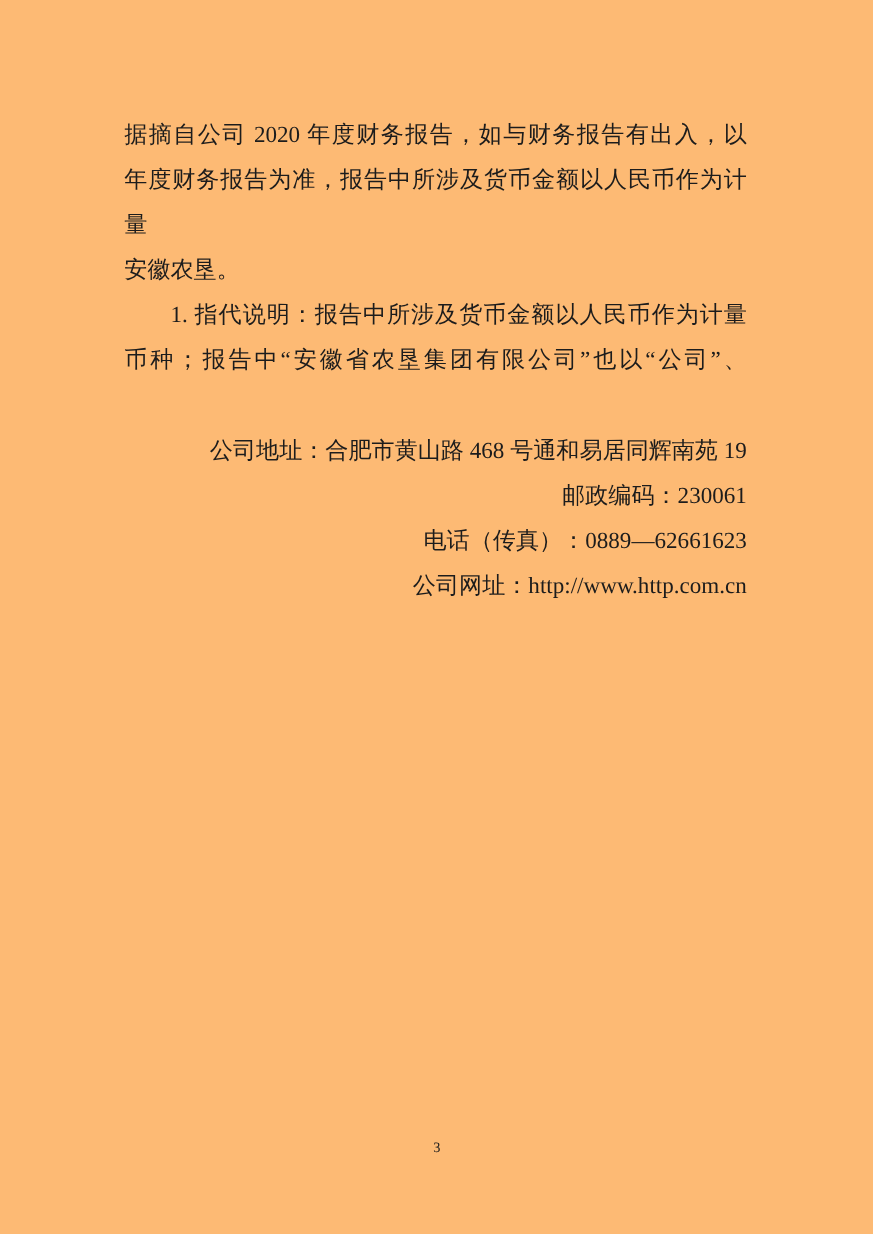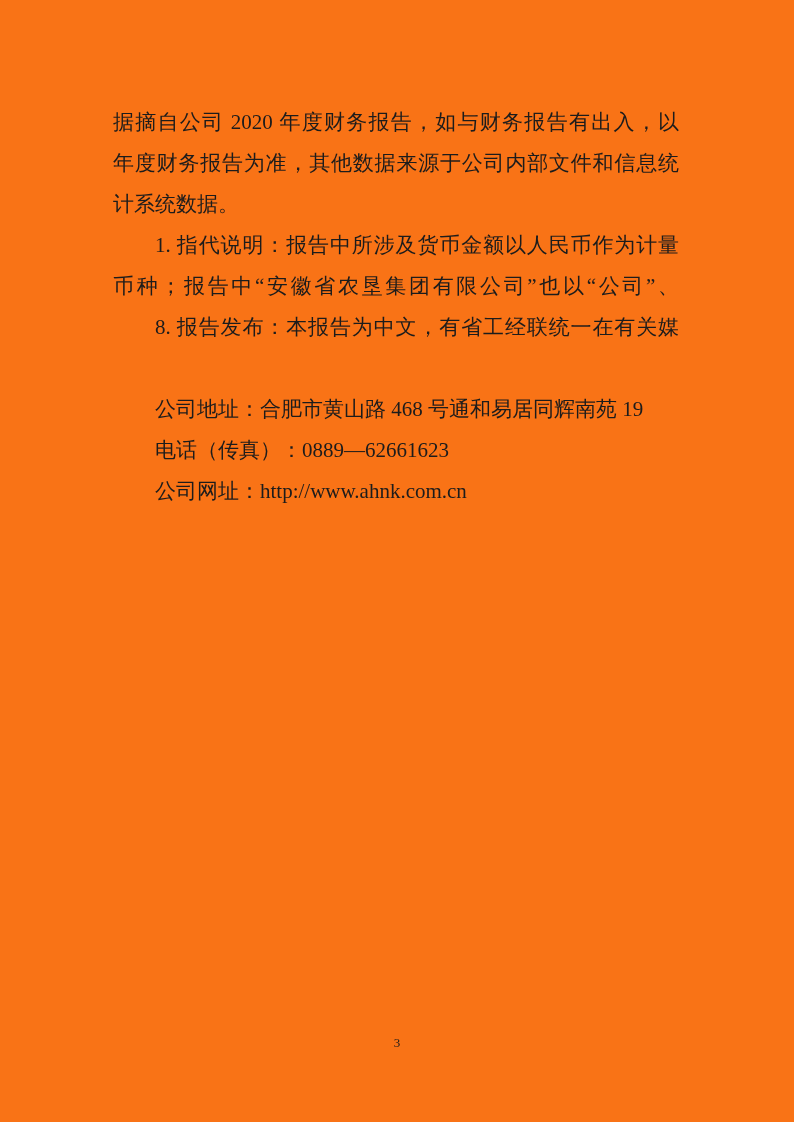--- a/index.html
+++ b/index.html
@@ -4,21 +4,21 @@
 <style>
   html, body {
     margin: 0;
     padding: 0;
     background: #ffffff;
   }
   .page {
     position: relative;
     width: 794px;
     height: 1122px;
-    background: #f97316;
+    background: #fdba74;
     overflow: hidden;
     font-family: "Liberation Serif", "DejaVu Serif", serif;
     color: #1c1c1c;
   }
   .content {
     position: absolute;
     top: 102px;
     left: 113px;
     width: 566px;
     font-size: 21px;
@@ -31,20 +31,21 @@
     white-space: nowrap;
     text-align: left;
   }
   .line.justify {
     white-space: normal;
     text-align: justify;
     text-align-last: justify;
   }
   .line.indent {
     padding-left: 42px; 
+    text-align: right;
   }
   .line.gap-above {
     margin-top: 41px; 
   }
   .page-number {
     position: absolute;
     top: 1034px;
     left: 0;
     width: 100%;
     text-align: center;
@@ -52,23 +53,23 @@
     line-height: 18px;
     color: #1c1c1c;
   }
 </style>
 </head>
 <body>
 
 <div class="page">
   <div class="content">
     <p class="line justify">据摘自公司 2020 年度财务报告，如与财务报告有出入，以</p>
-    <p class="line justify">年度财务报告为准，其他数据来源于公司内部文件和信息统</p>
-    <p class="line">计系统数据。</p>
+    <p class="line justify">年度财务报告为准，报告中所涉及货币金额以人民币作为计量</p>
+    <p class="line">安徽农垦。</p>
     <p class="line justify indent">1. 指代说明：报告中所涉及货币金额以人民币作为计量</p>
     <p class="line justify">币种；报告中“安徽省农垦集团有限公司”也以“公司”、</p>
-    <p class="line justify indent">8. 报告发布：本报告为中文，有省工经联统一在有关媒</p>
     <p class="line indent gap-above">公司地址：合肥市黄山路 468 号通和易居同辉南苑 19</p>
+    <p class="line indent">邮政编码：230061</p>
     <p class="line indent">电话（传真）：0889—62661623</p>
-    <p class="line indent">公司网址：http://www.ahnk.com.cn</p>
+    <p class="line indent">公司网址：http://www.http.com.cn</p>
   </div>
   <div class="page-number">3</div>
 </div>
 
 </body></html>

